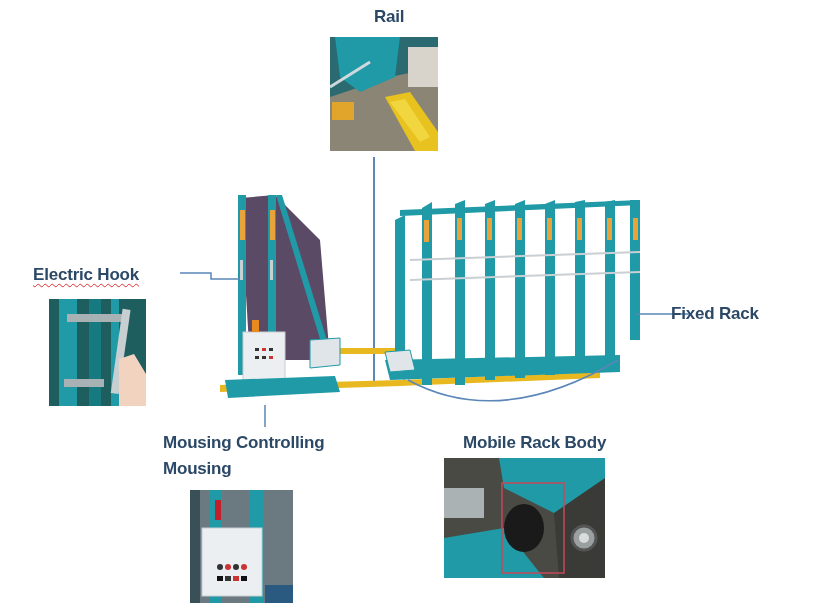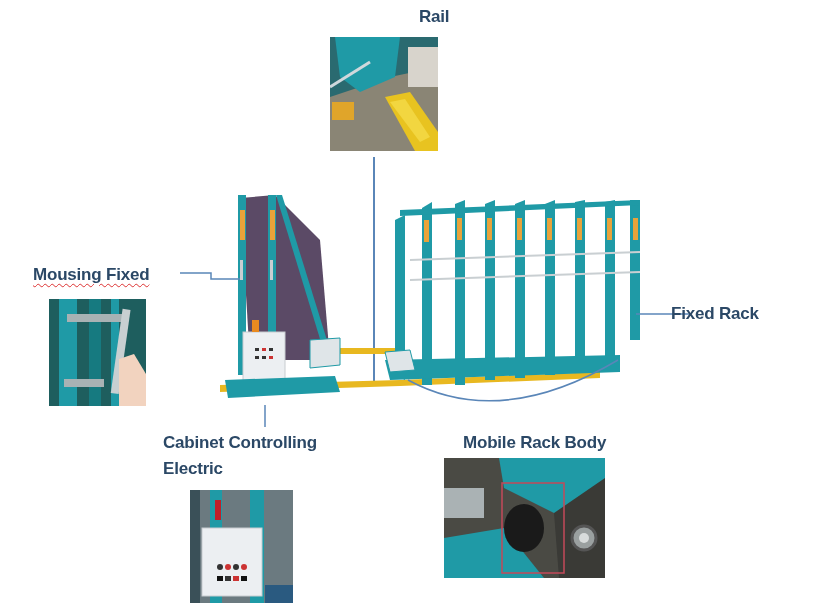--- a/index.html
+++ b/index.html
@@ -6,21 +6,21 @@
   body { width:826px; height:616px; position:relative; overflow:hidden; font-family:"Liberation Sans", "DejaVu Sans", sans-serif; }
   .label { position:absolute; color:#2b4866; font-weight:bold; font-size:17px; line-height:26px; letter-spacing:-0.2px; }
   .squiggle { text-decoration: underline wavy #d33; text-decoration-thickness:1px; text-underline-offset:3px; }
   .photo { position:absolute; overflow:hidden; }
   .line { position:absolute; background:#5a86b8; }
   svg { position:absolute; left:0; top:0; }
 </style>
 </head>
 <body>
 
-<div class="label" style="left:374px; top:4px;margin-left:45px;">Rail</div>
+<div class="label" style="left:374px; top:4px;">Rail</div>
 <div class="photo" style="left:330px; top:37px; width:108px; height:114px; background:#7a7466;">
   <svg width="108" height="114" viewBox="0 0 108 114">
     <rect width="108" height="114" fill="#8a8575"></rect>
     <polygon points="0,0 108,0 108,30 60,40 0,60" fill="#2a6a70"></polygon>
     <polygon points="5,0 70,0 65,40 30,55 10,40" fill="#1f9aa6"></polygon>
     <polygon points="55,60 80,55 108,95 108,114 85,114" fill="#e8c320"></polygon>
     <polygon points="60,65 75,62 100,100 90,105" fill="#f2d640"></polygon>
     <rect x="78" y="10" width="30" height="40" fill="#d8d4cc"></rect>
     <line x1="0" y1="50" x2="40" y2="25" stroke="#cfd8dc" stroke-width="3"></line>
     <rect x="2" y="65" width="22" height="18" fill="#e0a52a"></rect>
@@ -81,21 +81,21 @@
       <line x1="210" y1="80" x2="440" y2="72"></line>
       <line x1="210" y1="100" x2="440" y2="92"></line>
     </g>
     <polygon points="185,180 420,175 420,192 190,200" fill="#1f9aa6"></polygon>
     <polygon points="185,172 210,170 215,190 190,192" fill="#dfe5e8" stroke="#1f9aa6"></polygon>
 
     <path d="M208,200 Q300,250 418,180" fill="none" stroke="#5a86b8" stroke-width="1.5"></path>
   </svg>
 </div>
 
-<div class="label squiggle" style="left:33px; top:262px;">Mousing Fixed</div>
+<div class="label squiggle" style="left:33px; top:262px;">Electric Hook</div>
 <svg width="826" height="616" style="pointer-events:none;">
   <polyline points="180,273 211,273 211,279 240,279" fill="none" stroke="#5a86b8" stroke-width="1.5"></polyline>
   <line x1="636" y1="314" x2="690" y2="314" stroke="#5a86b8" stroke-width="1.5"></line>
   <line x1="265" y1="405" x2="265" y2="427" stroke="#5a86b8" stroke-width="1.5"></line>
 </svg>
 <div class="photo" style="left:49px; top:299px; width:97px; height:107px;">
   <svg width="97" height="107" viewBox="0 0 97 107">
     <rect width="97" height="107" fill="#1e5e5e"></rect>
     <rect x="10" y="0" width="18" height="107" fill="#1f9aa6"></rect>
     <rect x="40" y="0" width="12" height="107" fill="#167a80"></rect>
@@ -103,22 +103,22 @@
     <rect x="18" y="15" width="60" height="8" fill="#a8b2b4"></rect>
     <rect x="15" y="80" width="40" height="8" fill="#a8b2b4"></rect>
     <rect x="68" y="10" width="8" height="85" fill="#c8cfd1" transform="rotate(8 72 50)"></rect>
     <polygon points="70,60 85,55 97,75 97,107 70,107" fill="#f2d3bf"></polygon>
   </svg>
 </div>
 
 <div class="label" style="left:671px; top:301px;">Fixed Rack</div>
 
 <div class="label" style="left:163px; top:430px;">
-  <span>Cabinet Controlling</span><br>
-  <span>Electric</span>
+  <span>Mousing Controlling</span><br>
+  <span>Mousing</span>
 </div>
 <div class="photo" style="left:190px; top:490px; width:103px; height:113px;">
   <svg width="103" height="113" viewBox="0 0 103 113">
     <rect width="103" height="113" fill="#6b7a80"></rect>
     <rect x="20" y="0" width="12" height="113" fill="#1f9aa6"></rect>
     <rect x="60" y="0" width="14" height="113" fill="#1f9aa6"></rect>
     <rect x="0" y="0" width="10" height="113" fill="#3a5058"></rect>
     <rect x="25" y="10" width="6" height="20" fill="#c0202a"></rect>
     <rect x="12" y="38" width="60" height="68" fill="#eceff2" stroke="#c8ccd0"></rect>
     <circle cx="30" cy="77" r="3" fill="#333"></circle>

